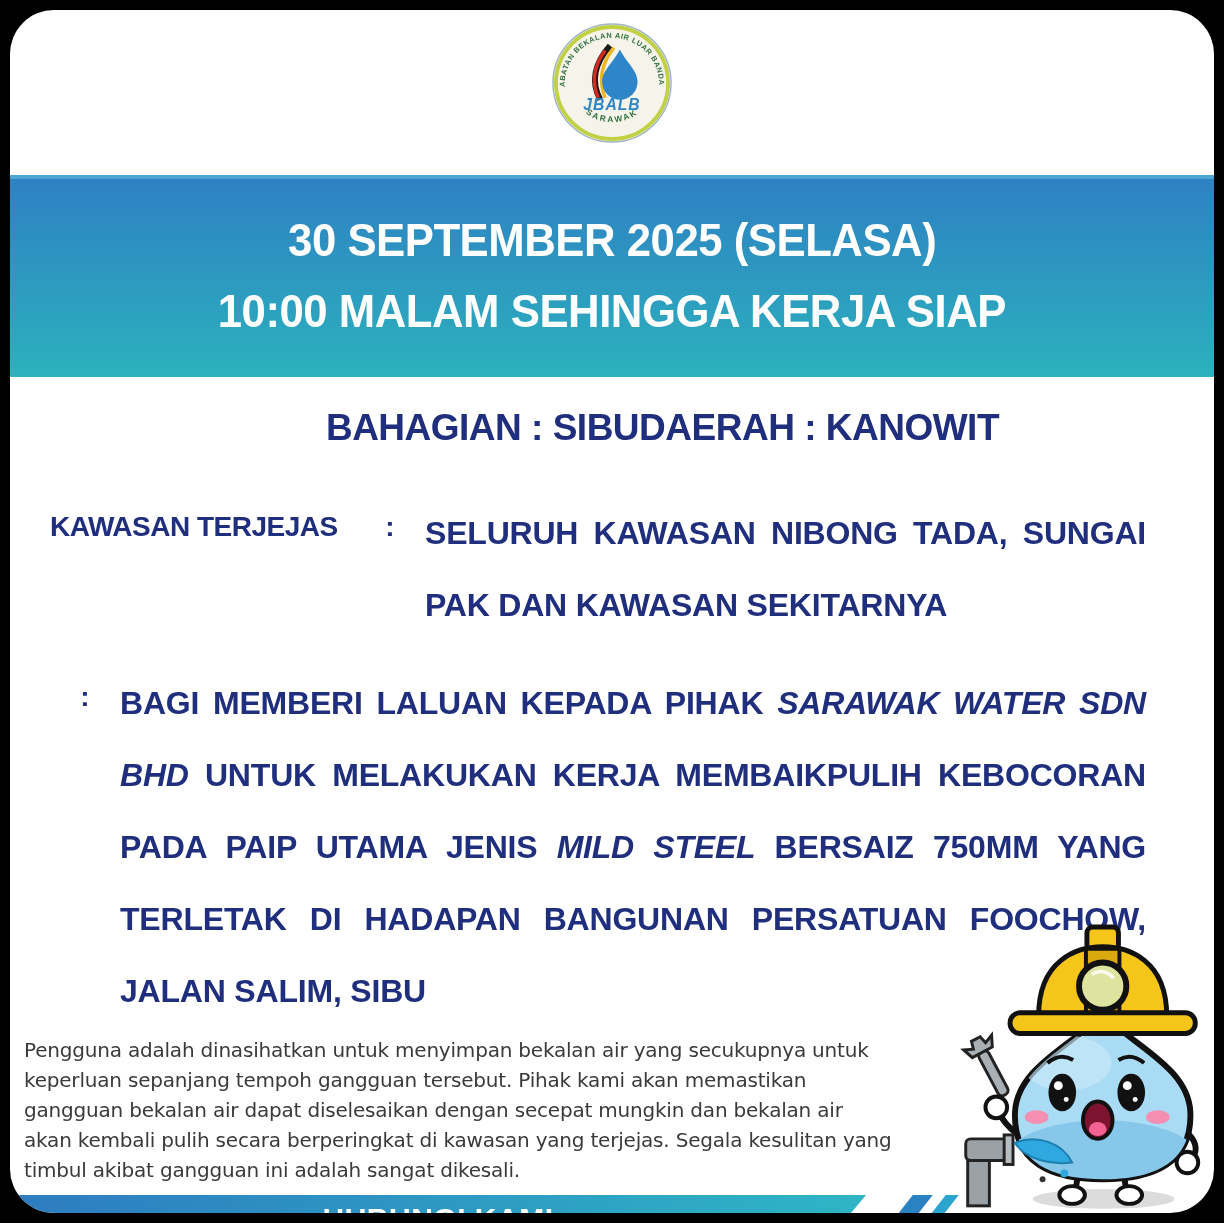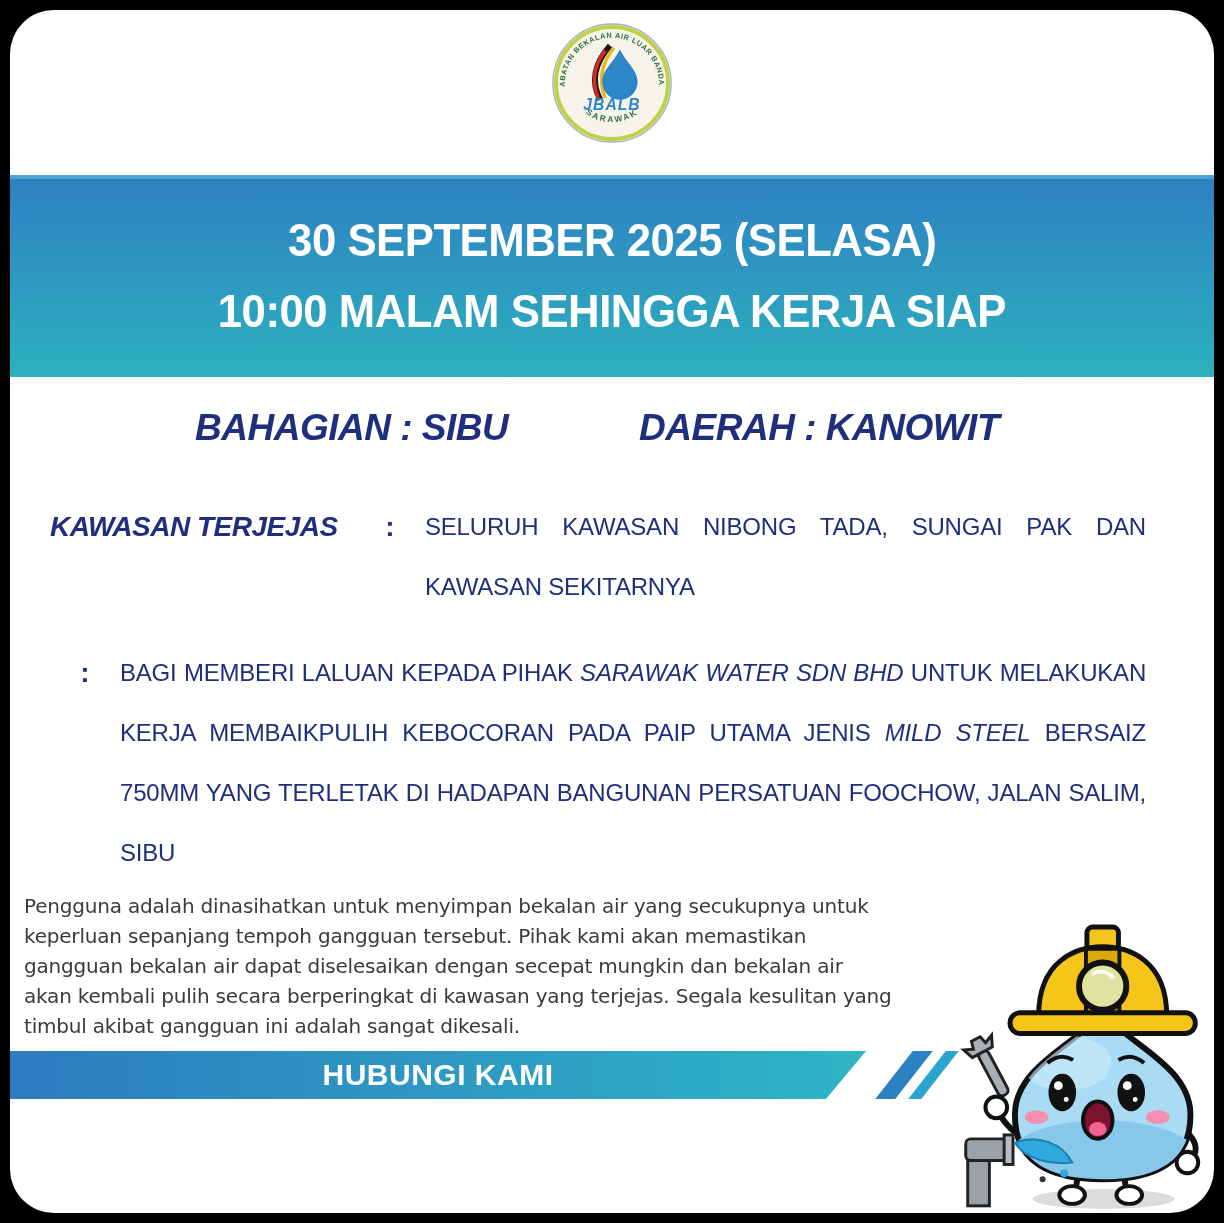--- a/index.html
+++ b/index.html
@@ -24,29 +24,29 @@
     margin-top:27px;height:202px;width:100%;
     background:linear-gradient(180deg,var(--banner_top) 0%,var(--banner_bottom) 100%);
     box-shadow:inset 0 4px 0 rgba(110,210,230,0.45);
     display:flex;flex-direction:column;align-items:center;justify-content:center;
   }
   .sched-line{
     color:#ffffff;font-size:46px;font-weight:bold;letter-spacing:-0.5px;
     line-height:1.55;display:inline-block;transform:scaleX(0.95);white-space:nowrap;
   }
   .region-row{
-    margin-top:30px;display:flex;justify-content:space-between;padding:0 215px 0 185px;
-    color:var(--navy);font-size:37px;font-weight:bold;letter-spacing:-0.5px;font-style:italic;
+    margin-top:30px;display:flex;justify-content:flex-end;padding:0 215px 0 185px;
+    color:var(--navy);font-size:37px;font-weight:bold;letter-spacing:-0.5px;
   }
   .detail-row{display:flex;padding:0 68px 0 40px;align-items:flex-start;color:var(--navy);}
   .detail-row.kawasan{margin-top:48px;}
   .detail-row.huraian{margin-top:26px;}
-  .d-label{width:305px;font-size:28px;font-weight:bold;letter-spacing:-0.5px;line-height:60px;font-style:italic;}
+  .d-label{width:305px;font-size:28px;font-weight:bold;letter-spacing:-0.5px;line-height:60px;}
   .d-colon{width:70px;font-size:28px;font-weight:bold;line-height:60px;text-align:center;}
-  .d-value{flex:1;font-size:24px;font-weight:normal;text-align:justify;line-height:60px;letter-spacing:-0.2px;}
+  .d-value{flex:1;font-size:32px;font-weight:bold;text-align:justify;line-height:72px;letter-spacing:-0.2px;}
   .advisory{
     margin:8px 320px 0 14px;color:var(--advisory_text);
     font-family:"DejaVu Sans",sans-serif;
     font-size:20px;line-height:30px;letter-spacing:-0.2px;
   }
   .hubungi-row{margin-top:10px;display:flex;height:48px;align-items:stretch;}
   .hubungi-banner{
     width:856px;background:linear-gradient(90deg,var(--hubungi_left) 0%,var(--hubungi_right) 100%);
     clip-path:polygon(0 0,100% 0,calc(100% - 40px) 100%,0 100%);
     display:flex;align-items:center;justify-content:center;

